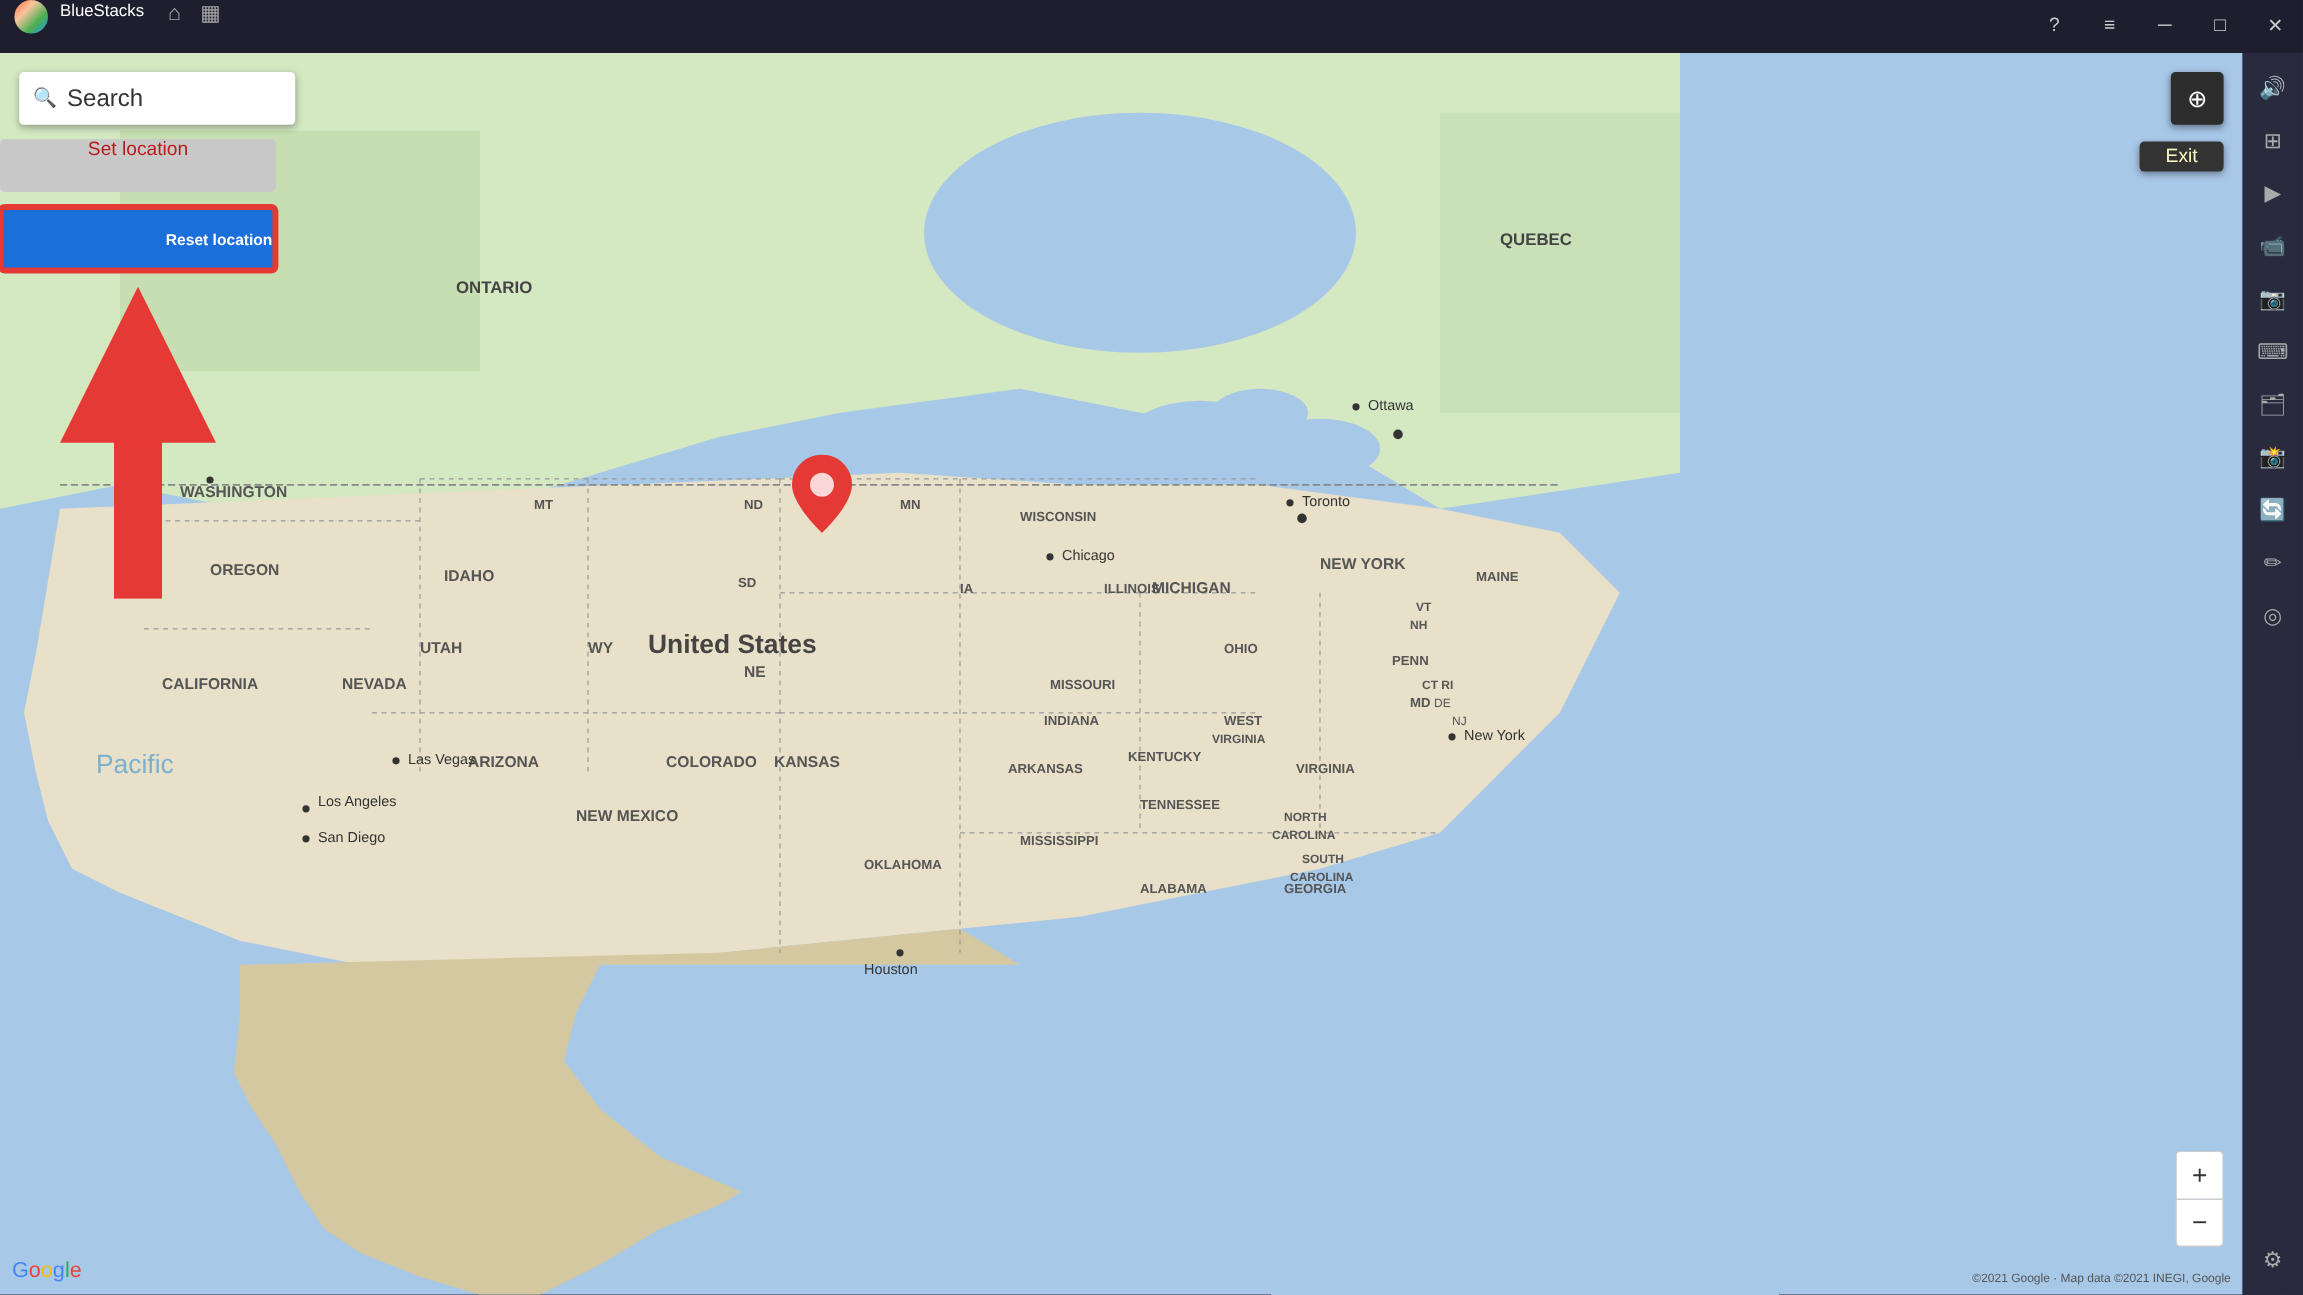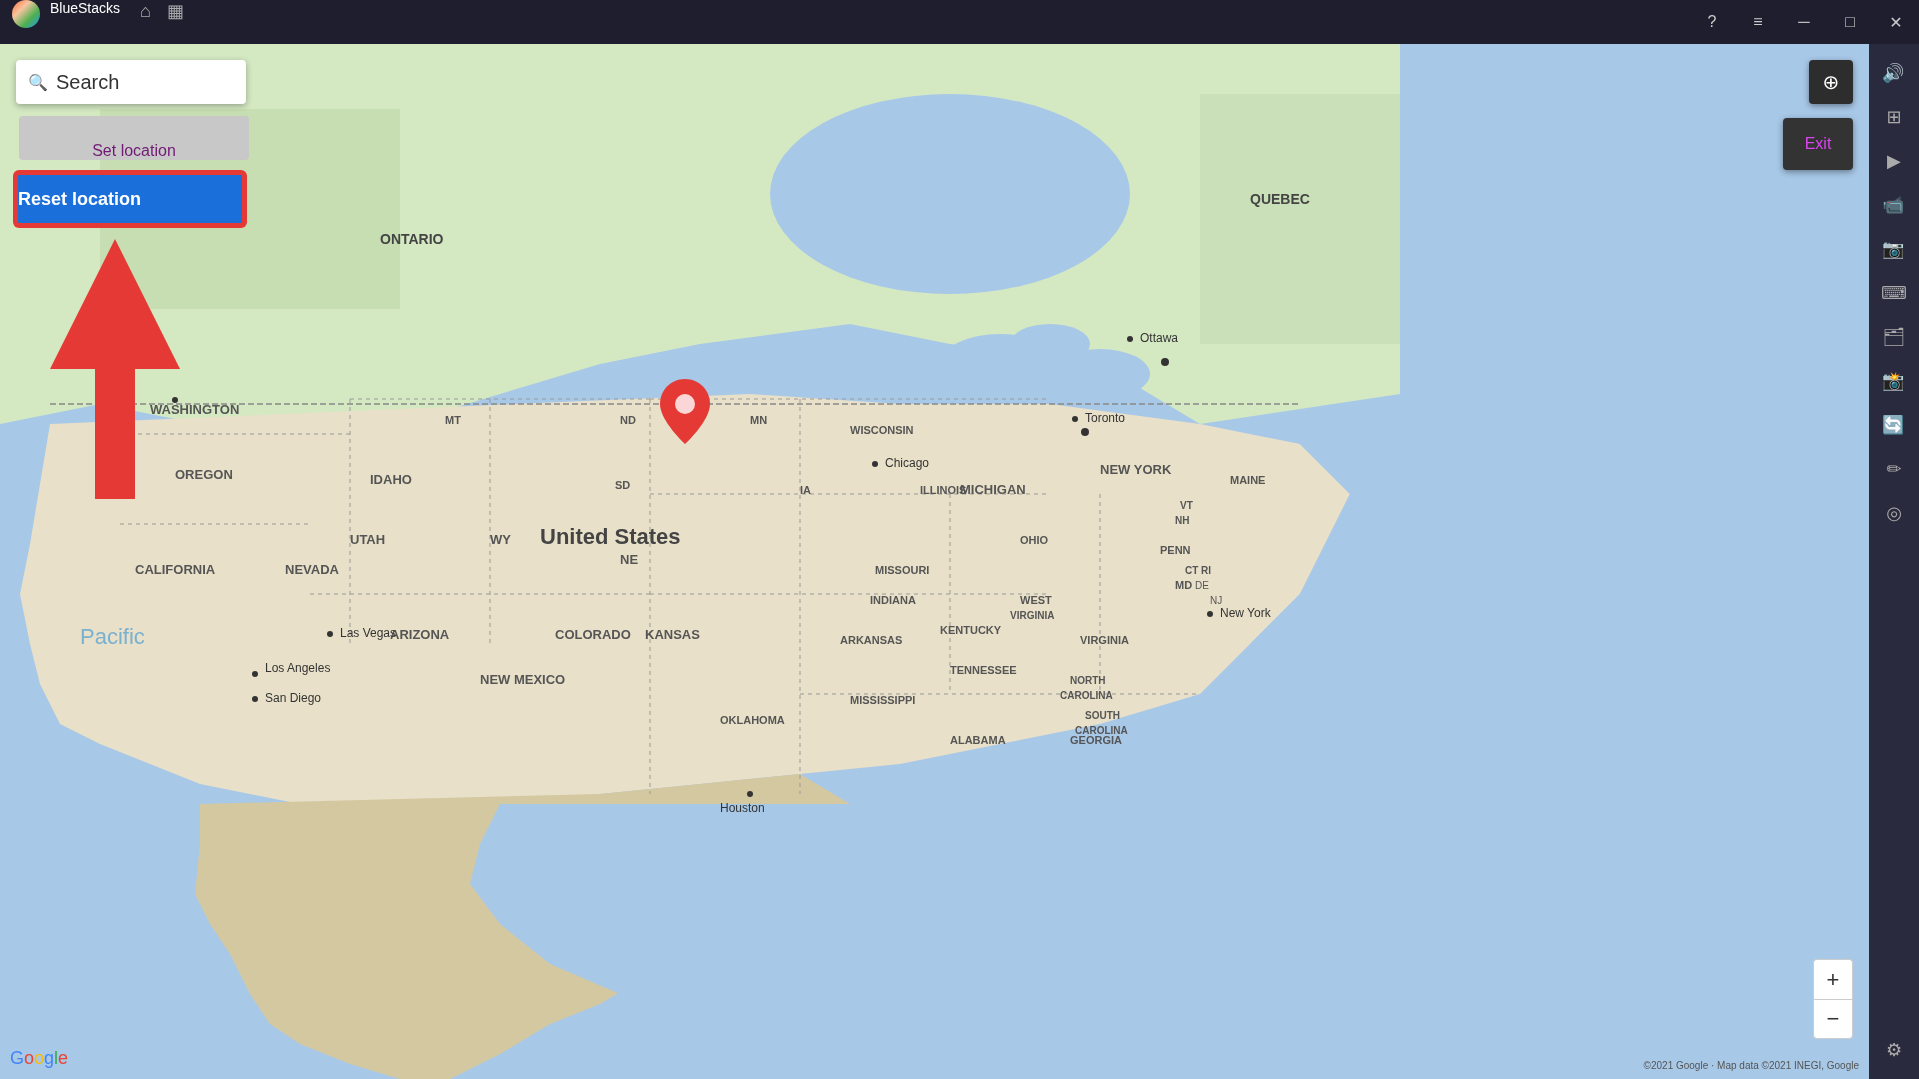--- a/index.html
+++ b/index.html
@@ -129,53 +129,53 @@
     .search-text {
       font-size: 20px;
       color: #333;
       font-weight: 500;
     }
 
     
     .set-location-btn {
       position: absolute;
       top: 72px;
-      left: 19px;
+      left: 0;
       width: 230px;
       height: 44px;
       background: #c8c8c8;
       border: none;
       border-radius: 4px;
       font-size: 16px;
-      color: #701a75;
-      cursor: pointer;
-      pointer-events: all;
-      display: flex;
-      align-items: flex-end;
+      color: #b91c1c;
+      cursor: pointer;
+      pointer-events: all;
+      display: flex;
+      align-items: flex-start;
       justify-content: center;
     }
 
     
     .reset-location-btn {
       position: absolute;
       top: 128px;
-      left: 15px;
+      left: 0;
       width: 230px;
       height: 54px;
       background: #1a6fdb;
       border: 3px solid #e53935;
       border-radius: 4px;
-      font-size: 18px;
+      font-size: 13px;
       font-weight: bold;
       color: #fff;
       cursor: pointer;
       pointer-events: all;
       display: flex;
       align-items: center;
-      justify-content: flex-start;
+      justify-content: flex-end;
       box-shadow: 0 0 0 2px #e53935;
     }
 
     
     .arrow-indicator {
       position: absolute;
       top: 195px;
       left: 50px;
       pointer-events: none;
     }
@@ -194,25 +194,25 @@
       cursor: pointer;
       pointer-events: all;
       box-shadow: 0 2px 6px rgba(0,0,0,0.4);
     }
 
     
     .exit-btn {
       position: absolute;
       top: 74px;
       right: 16px;
-      width: 70px; height: 52px;
+      width: 70px; height: 25px;
       background: #333;
       border-radius: 4px;
       display: flex; align-items: center; justify-content: center;
-      color: #d946ef;
+      color: #fef9c3;
       font-size: 16px;
       cursor: pointer;
       pointer-events: all;
       box-shadow: 0 2px 6px rgba(0,0,0,0.4);
     }
 
     
     .toast {
       position: absolute;
       bottom: 80px;

